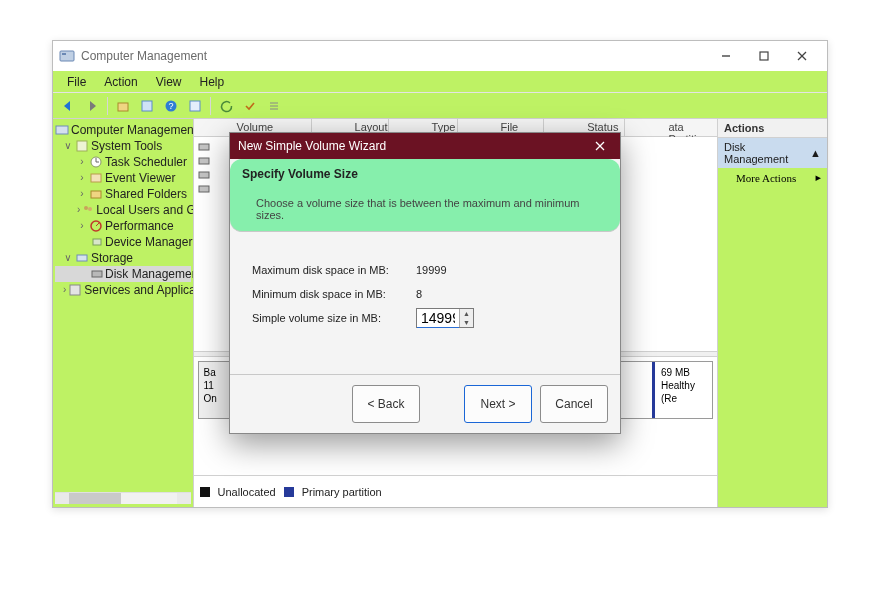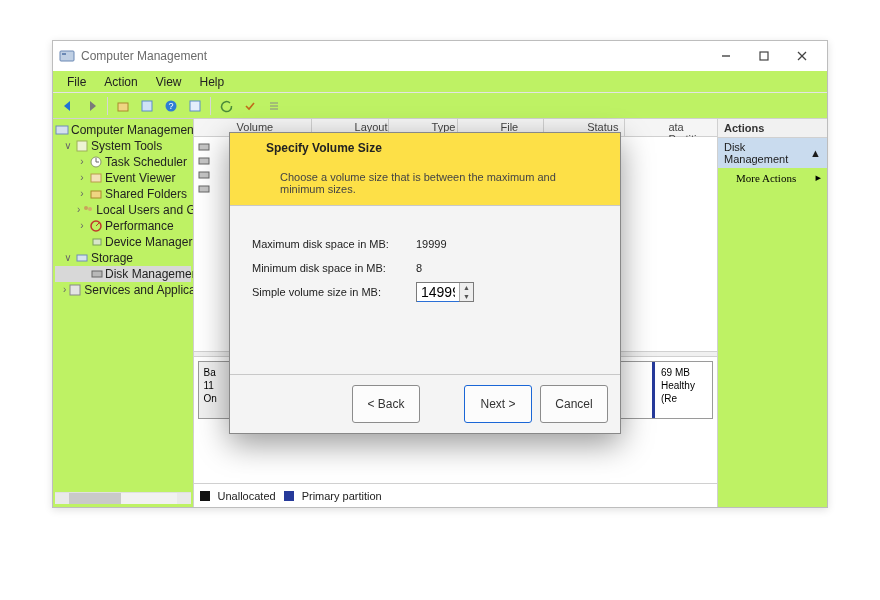--- a/index.html
+++ b/index.html
@@ -144,21 +144,21 @@
     background:#f0f0f0;
   }
   .part {
     border-left: 2px solid #263a9a;
     padding:4px 6px;
     font-size:10px;
     line-height:13px;
     overflow:hidden;
   }
   .legend {
-    height:24px;
+    height:32px;
     border-top:1px solid #d0d0d0;
     display:flex; align-items:center;
     gap:8px; padding:4px 6px;
     font-size:11px; color:#222;
   }
   .swatch { width:10px; height:10px; display:inline-block; }
   
   .actions-pane {
     width: 116px;
     border-left:1px solid #d0d0d0;
@@ -197,23 +197,24 @@
     padding:0 8px;
     font-size:12px;
   }
   .dlg-title .close {
     margin-left:auto;
     width:24px; height:20px;
     display:flex;align-items:center;justify-content:center;
     color:#fff;
   }
   .dlg-head {
-    padding: 8px 22px 10px 36px;
+    padding: 8px 22px 10px 12px;
     border-bottom:1px solid #c8c8c8;
-    background:#fde047;
+    background:#86efac;
+    border-radius:12px;
   }
   .dlg-head .h1 { font-weight:600; font-size:12px; color:#222; }
   .dlg-head .h2 { font-size:11px; color:#444; margin-top:16px; padding-left:14px; }
   .dlg-body {
     flex:1;
     padding: 26px 22px 10px 22px;
     font-size:11px; color:#222;
   }
   .frow { display:flex; align-items:center; height:24px; }
   .frow .flabel { width: 164px; }
@@ -528,20 +529,29 @@
       <div class="actions-item">
         <span>More Actions</span>
         <span>▸</span>
       </div>
     </div>
 
   </div>
 </div>
 
 <div class="dialog">
+  <div class="dlg-title">
+    <span>New Simple Volume Wizard</span>
+    <span class="close">
+      <svg width="10" height="10">
+          <line x1="1" y1="1" x2="9" y2="9" stroke="#fff" stroke-width="1.3"></line>
+          <line x1="9" y1="1" x2="1" y2="9" stroke="#fff" stroke-width="1.3"></line>
+        </svg>
+    </span>
+  </div>
   <div class="dlg-head">
     <div class="h1">Specify Volume Size</div>
     <div class="h2">Choose a volume size that is between the maximum and minimum sizes.</div>
   </div>
   <div class="dlg-body">
     <div class="frow">
       <span class="flabel">Maximum disk space in MB:</span>
       <span class="fval">19999</span>
     </div>
     <div class="frow">

